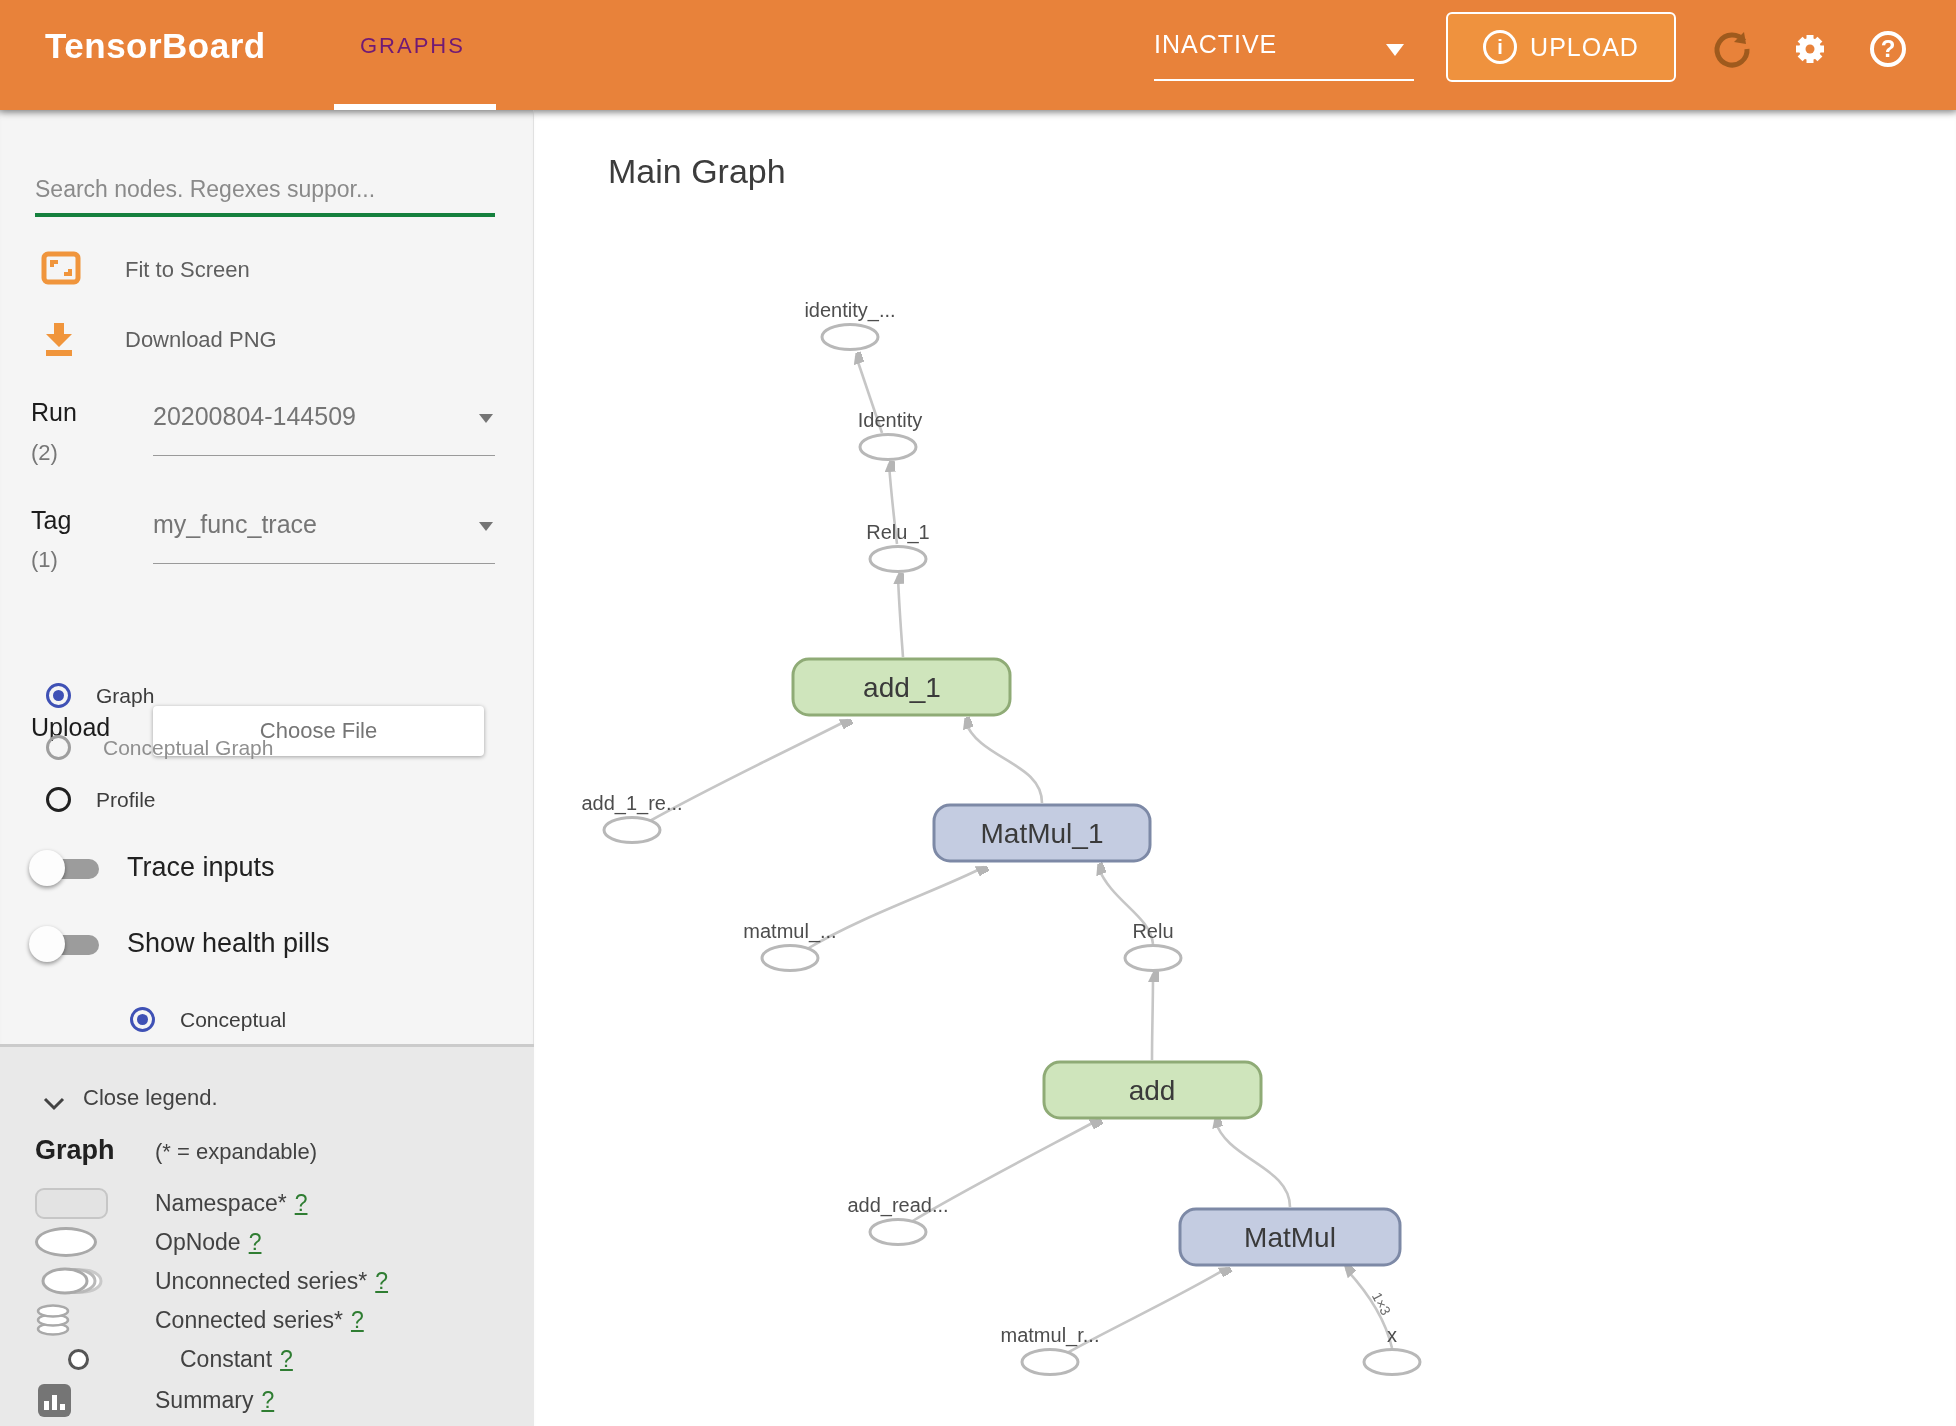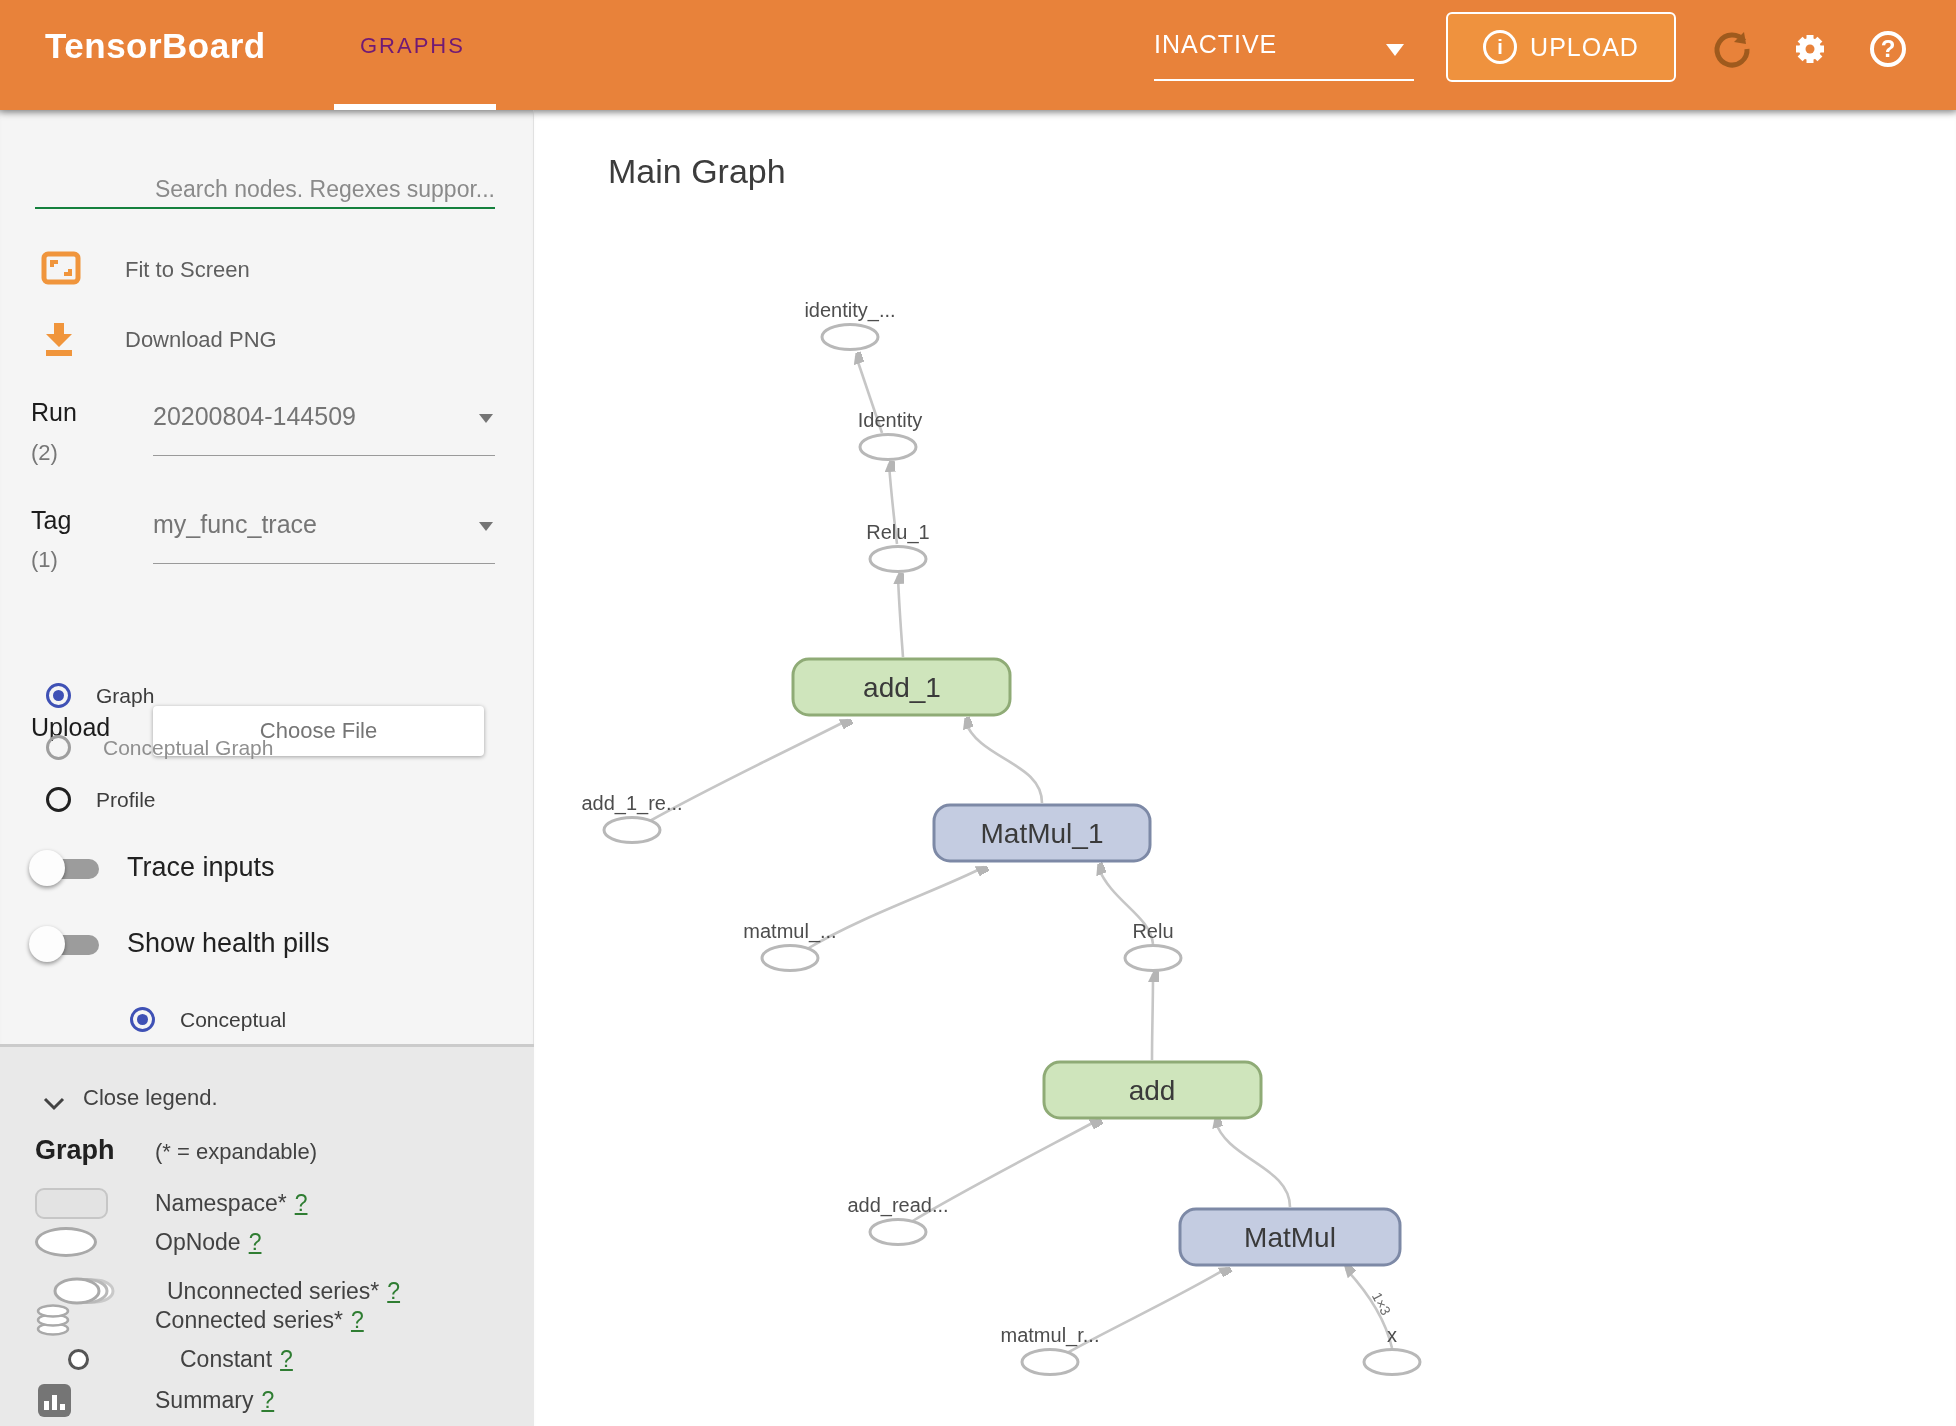--- a/index.html
+++ b/index.html
@@ -26,21 +26,21 @@
         align-items:center;justify-content:center;font-size:20px;font-weight:700;font-style:normal;}
   .hicon{position:absolute;top:27px;width:44px;height:44px;display:flex;align-items:center;justify-content:center;cursor:pointer;}
   .help-circ{width:36px;height:36px;border:4px solid #fff;border-radius:50%;display:flex;
         align-items:center;justify-content:center;color:#fff;font-size:24px;font-weight:700;}
 
   
   .sidebar{position:absolute;left:0;top:110px;width:534px;height:1316px;background:#f5f5f5;
         border-right:1px solid rgba(0,0,0,0.08);box-shadow:inset 0 6px 6px -5px rgba(0,0,0,0.25);}
   .search-wrap{position:absolute;left:35px;top:62px;width:460px;}
   .search-input{width:100%;border:none;outline:none;background:transparent;font-size:23px;color:#555;
-        border-bottom:2px solid #15803d;padding:4px 0 4px 0;font-family:inherit;text-align:right;}
+        border-bottom:4px solid #15803d;padding:4px 0 10px 0;font-family:inherit;}
   .search-input::placeholder{color:#8a8a8a;}
   .tool-row{position:absolute;left:0;width:534px;height:44px;display:flex;align-items:center;cursor:pointer;}
   .tool-row .ticon{position:absolute;left:41px;}
   .tool-row .tlabel{position:absolute;left:125px;font-size:22px;color:#5f5f5f;}
   .field-label{position:absolute;left:31px;font-size:25px;color:#1c1c1c;}
   .field-count{position:absolute;left:31px;font-size:22px;color:#777;}
   .select{position:absolute;left:153px;width:342px;border-bottom:1px solid #9a9a9a;
         color:#757575;font-size:25px;padding-bottom:24px;cursor:pointer;}
   .select .sarrow{position:absolute;right:2px;top:12px;width:0;height:0;
         border-left:7px solid transparent;border-right:7px solid transparent;border-top:9px solid #757575;}
@@ -225,21 +225,21 @@
             <span class="sw-namespace"></span>
           </span>
         <span class="ltext"><span>Namespace*</span><span class="help-link">?</span></span>
       </div>
       <div class="legend-item" style="top:176px;">
         <span class="sw">
             <span class="sw-opnode"></span>
           </span>
         <span class="ltext"><span>OpNode</span><span class="help-link">?</span></span>
       </div>
-      <div class="legend-item" style="top:225px;margin-left:12px;">
+      <div class="legend-item" style="top:215px;">
         <span class="sw">
           <svg width="80" height="28" viewBox="0 0 80 28">
             <ellipse cx="48" cy="14" rx="18" ry="11" fill="#fff" stroke="#c9c9c9" stroke-width="3"></ellipse>
             <ellipse cx="40" cy="14" rx="20" ry="11.5" fill="#fff" stroke="#b9b9b9" stroke-width="3"></ellipse>
             <ellipse cx="30" cy="14" rx="22" ry="12" fill="#fff" stroke="#a9a9a9" stroke-width="3"></ellipse>
           </svg>
         </span>
         <span class="ltext"><span>Unconnected series*</span><span class="help-link">?</span></span>
       </div>
       <div class="legend-item" style="top:254px;">

